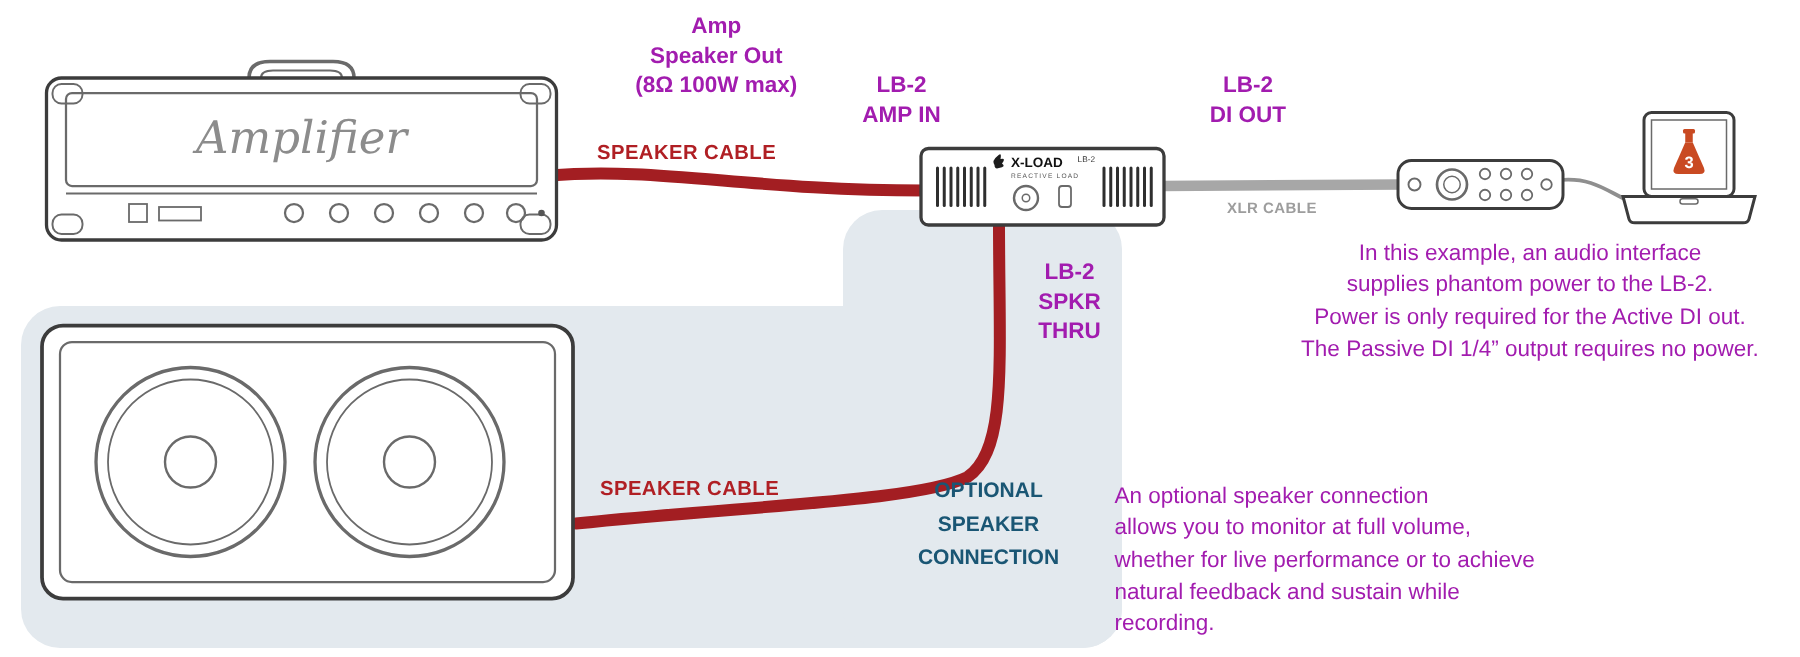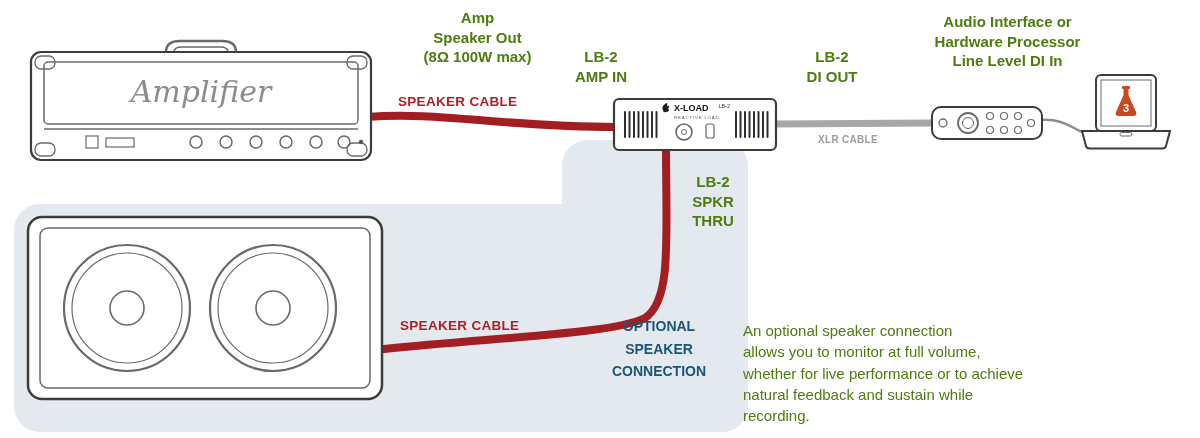--- a/index.html
+++ b/index.html
@@ -9,21 +9,21 @@
   .canvas { position:relative; width:1200px; height:438px; background:#fff; overflow:hidden; }
 
   .shade { position:absolute; background:var(--shade-bg,#e2e8ed); }
   .shade.a { left:14px; top:204px; width:734px; height:228px; border-radius:26px; }
   .shade.b { left:562px; top:140px; width:186px; height:292px; border-radius:26px; }
 
   .layer { position:absolute; left:0; top:0; width:1200px; height:438px; }
 
   .device { position:absolute; }
 
-  .lbl { position:absolute; white-space:pre-line; color:#4d7c0f; font-size:15px; line-height:1.3; }
+  .lbl { position:absolute; white-space:pre-line; color:#a21caf; font-size:15px; line-height:1.3; }
   .bold { font-weight:700; }
   .center { text-align:center; }
   .red  { color:var(--label-red,#b01f24); font-size:13.5px; font-weight:700; letter-spacing:.3px;text-align:center; }
   .gray { color:var(--label-gray,#9d9d9d); font-size:10px; font-weight:700; letter-spacing:.3px; }
   .teal { color:var(--accent-teal,#1a5674); font-size:14px; font-weight:700; line-height:1.62; }
   .note { font-size:15px; line-height:1.42; }
 
   path.cable-red  { stroke:var(--cable-red,#a31e22); stroke-width:8; fill:none; stroke-linecap:round; }
   path.cable-gray { stroke:var(--cable-gray,#a7a7a7); stroke-width:7; fill:none; stroke-linecap:round; }
   path.cable-thin { stroke:#8f8f8f; stroke-width:2.5; fill:none; stroke-linecap:round; }
@@ -142,30 +142,31 @@
 (8Ω 100W max)</div>
 
   <div class="lbl red" style="left:398px;top:93px">SPEAKER CABLE</div>
 
   <div class="lbl bold center" style="left:556px;top:47px;width:90px">LB-2
 AMP IN</div>
 
   <div class="lbl bold center" style="left:787px;top:47px;width:90px">LB-2
 DI OUT</div>
 
-  <div class="lbl bold center" style="left:895px;top:12px;width:225px">Audio Interface or
-Hardware Processor
-Line Level DI In</div>
 
   <div class="lbl gray" style="left:818px;top:133px">XLR CABLE</div>
 
   <div class="lbl bold center" style="left:678px;top:172px;width:70px">LB-2
 SPKR
 THRU</div>
 
+  <div class="lbl note center" style="left:845px;top:158px;width:350px">In this example, an audio interface
+supplies phantom power to the LB-2.
+Power is only required for the Active DI out.
+The Passive DI 1/4” output requires no power.</div>
 
   <div class="lbl red" style="left:400px;top:317px">SPEAKER CABLE</div>
 
 
   <div class="lbl teal center" style="left:584px;top:315px;width:150px">OPTIONAL
 SPEAKER
 CONNECTION</div>
 
   <div class="lbl note" style="left:743px;top:320px;width:290px;text-align:left">An optional speaker connection
 allows you to monitor at full volume,

